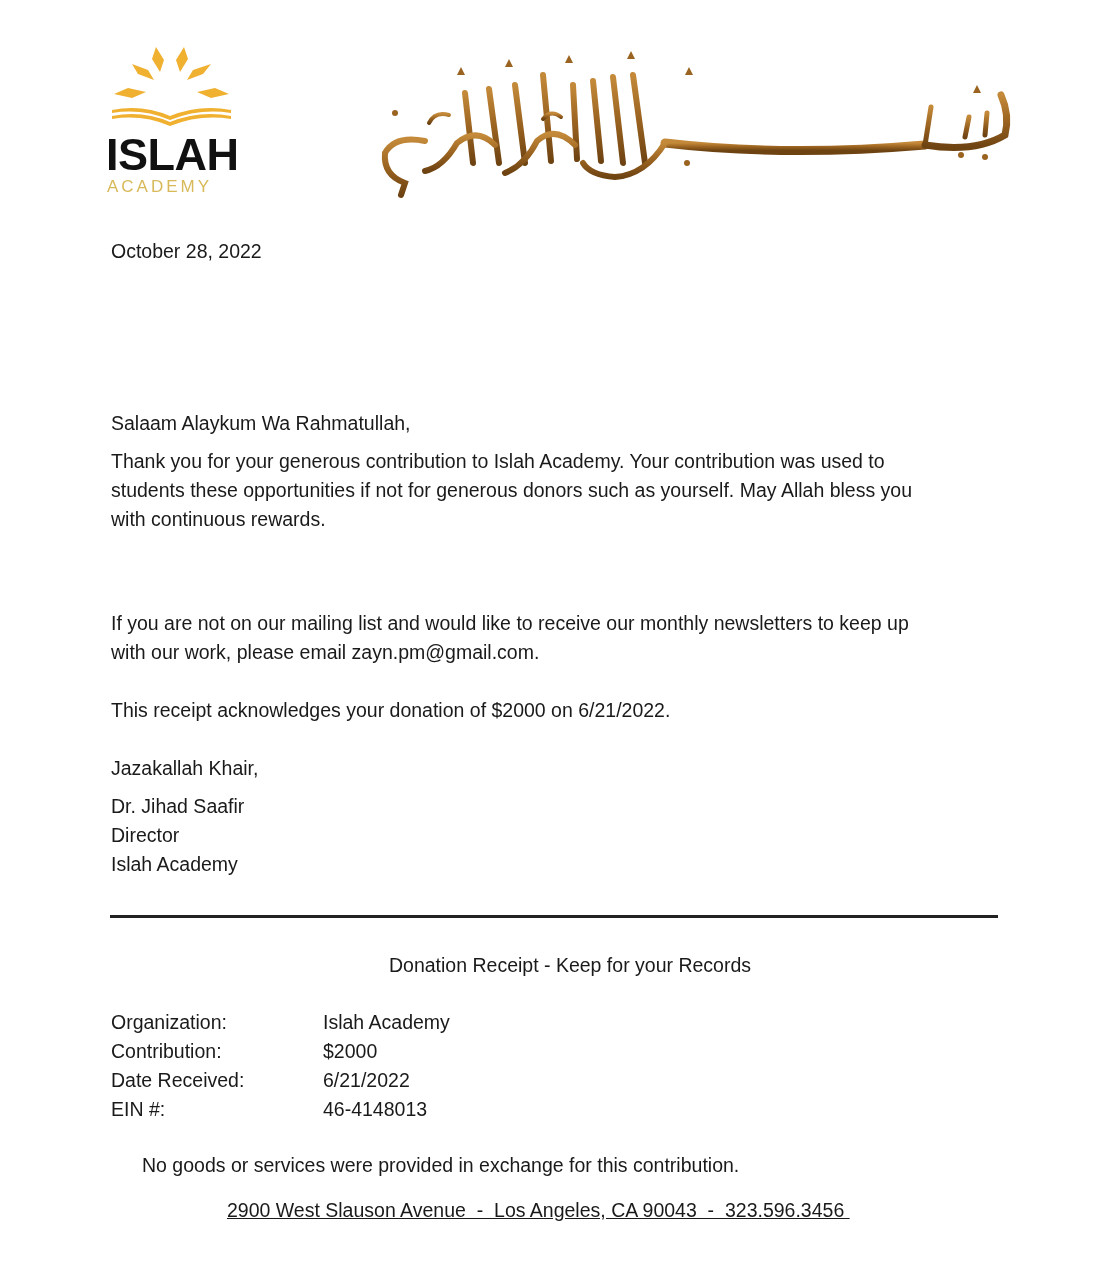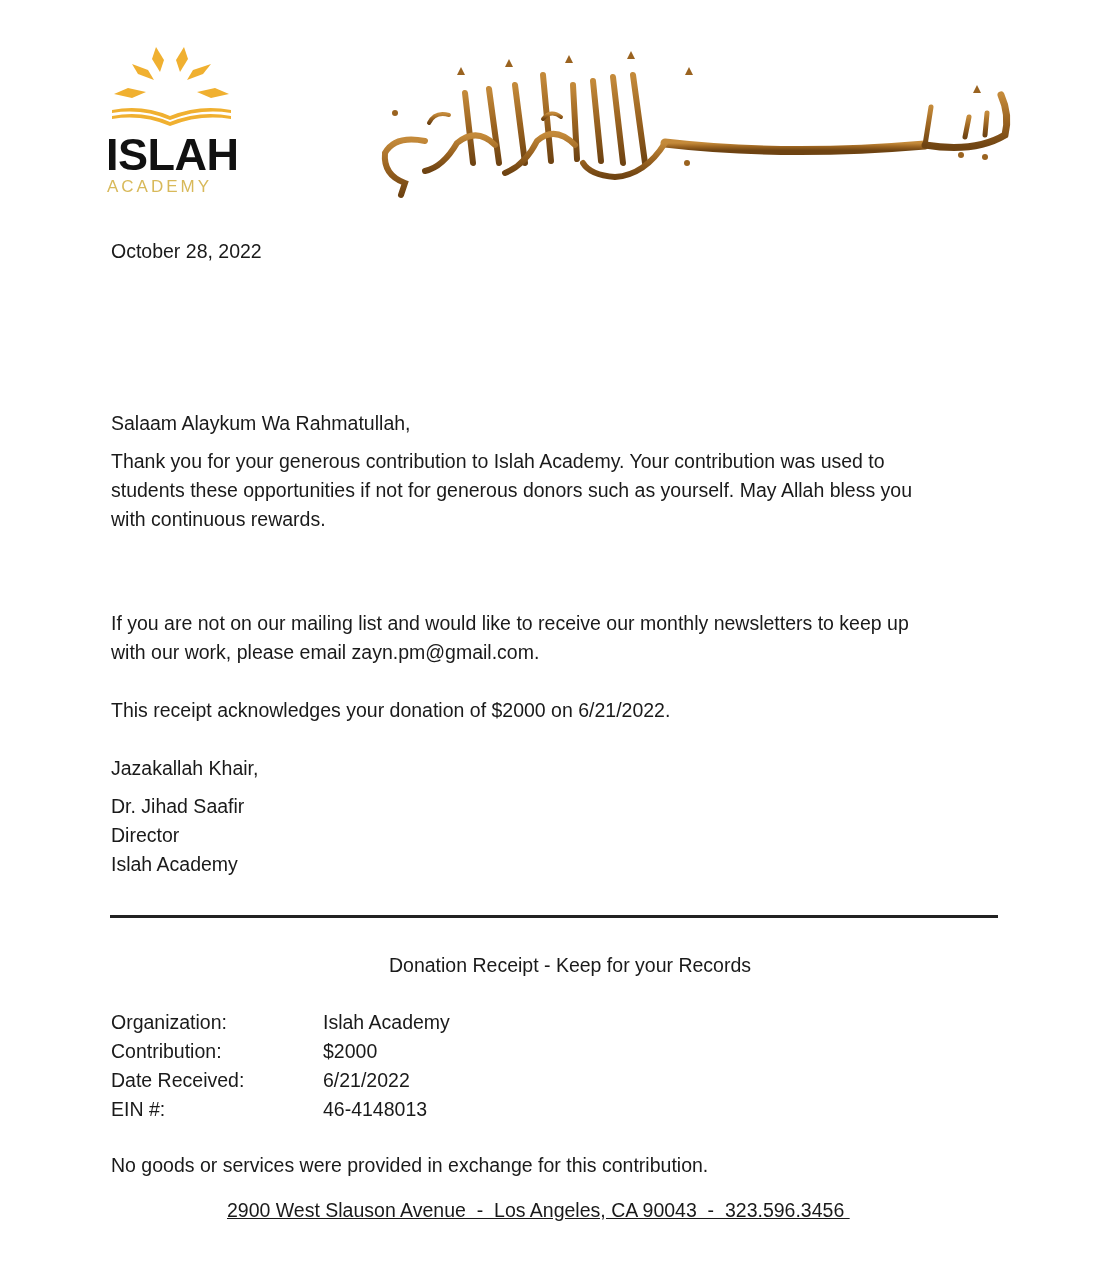--- a/index.html
+++ b/index.html
@@ -233,17 +233,17 @@
     <div class="receipt-row">
       <span class="k">Date Received:</span>
       <span class="v">6/21/2022</span>
     </div>
     <div class="receipt-row">
       <span class="k">EIN #:</span>
       <span class="v">46-4148013</span>
     </div>
   </div>
 
-  <div class="text" style="top:1151px;">No goods or services were provided in exchange for this contribution.</div>
+  <div class="text" style="top:1151px;margin-left:31px;">No goods or services were provided in exchange for this contribution.</div>
 
   <div class="footer">2900 West Slauson Avenue  -  Los Angeles, CA 90043  -  323.596.3456 </div>
 
 </div>
 
 </body></html>

